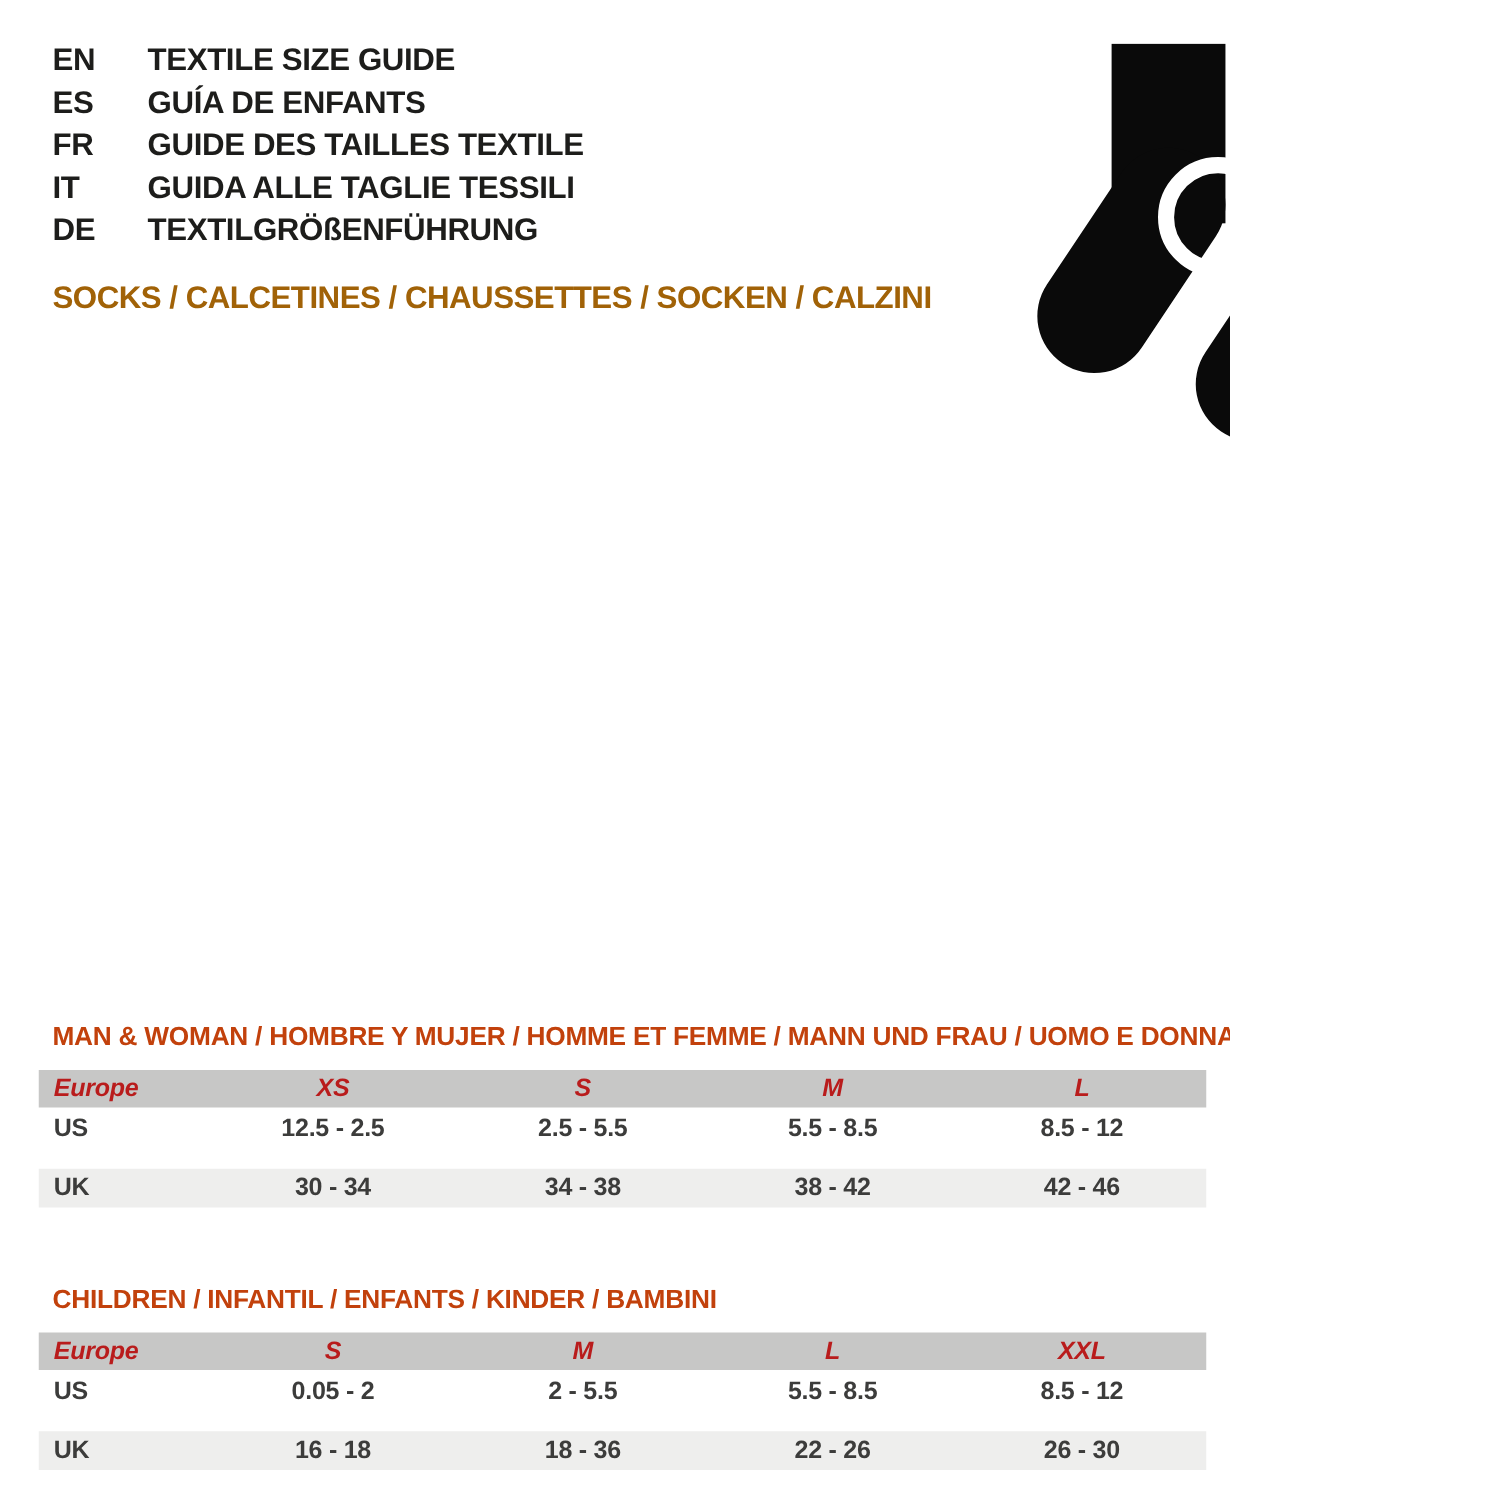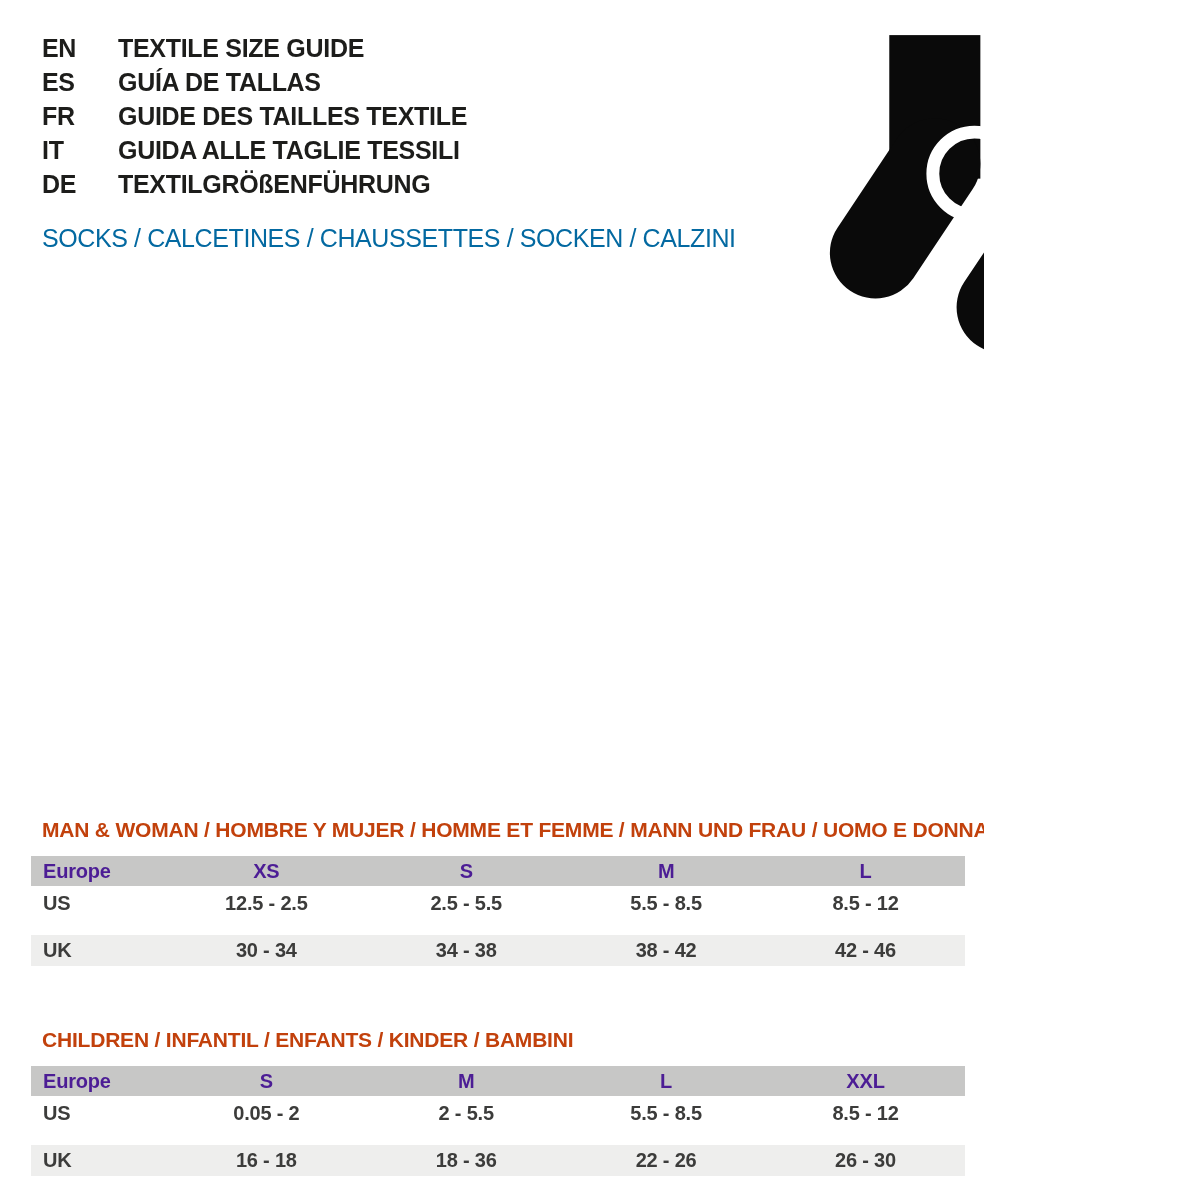--- a/index.html
+++ b/index.html
@@ -28,23 +28,23 @@
     color: #1d1d1b;
     white-space: nowrap;
   }
   .lang-code { width: 76px; flex: 0 0 76px; }
 
   .product-line {
     position: absolute;
     left: 42px;
     top: 224px;
     font-size: 25px;
-    font-weight: 400;
+    font-weight: 700;
     letter-spacing: -0.4px;
-    color: #0369a1;
+    color: #a16207;
     white-space: nowrap;
   }
 
   
   .socks-icon {
     position: absolute;
     left: 818px;
     top: 30px;
     width: 297px;
     height: 327px;
@@ -94,35 +94,35 @@
     letter-spacing: -0.2px;
     color: #3c3c3b;
     text-align: center;
     overflow: hidden;
     white-space: nowrap;
   }
   .t-cell.first {
     text-align: left;
     padding-left: 12px;
   }
-  .t-head .t-cell { color: #4c1d95; }
+  .t-head .t-cell { color: #b91c1c; font-style: italic; }
 </style>
 </head>
 <body>
 
 <div class="page">
 
   <div class="lang-block">
     <div class="lang-row">
       <span class="lang-code">EN</span>
       <span class="lang-label">TEXTILE SIZE GUIDE</span>
     </div>
     <div class="lang-row">
       <span class="lang-code">ES</span>
-      <span class="lang-label">GUÍA DE TALLAS</span>
+      <span class="lang-label">GUÍA DE ENFANTS</span>
     </div>
     <div class="lang-row">
       <span class="lang-code">FR</span>
       <span class="lang-label">GUIDE DES TAILLES TEXTILE</span>
     </div>
     <div class="lang-row">
       <span class="lang-code">IT</span>
       <span class="lang-label">GUIDA ALLE TAGLIE TESSILI</span>
     </div>
     <div class="lang-row">

